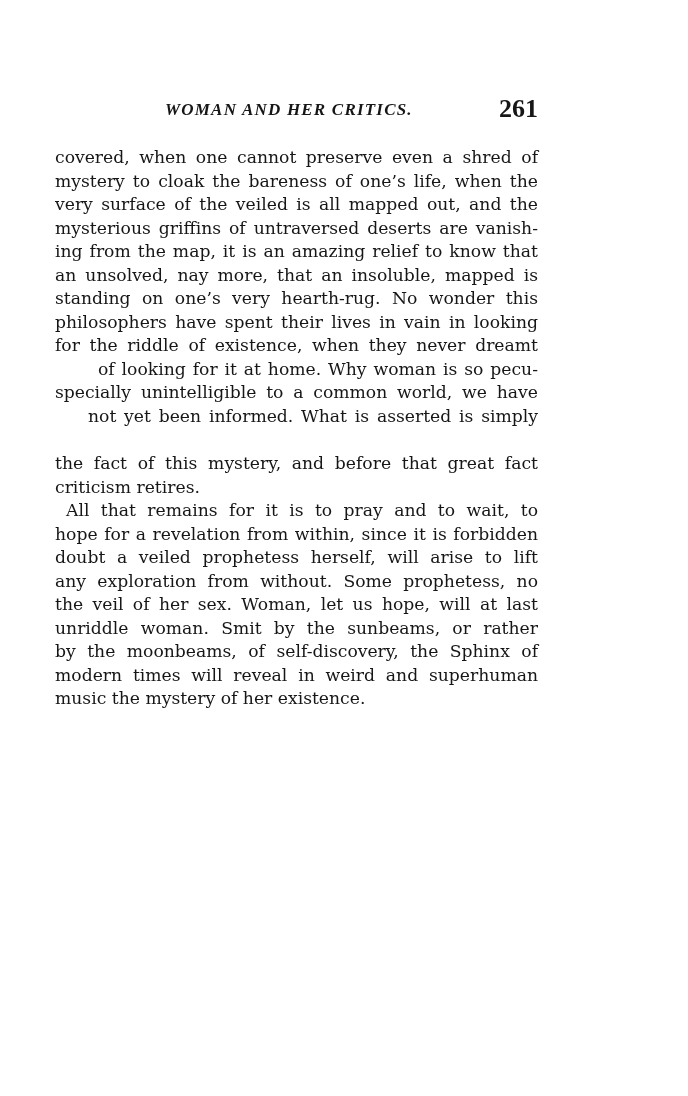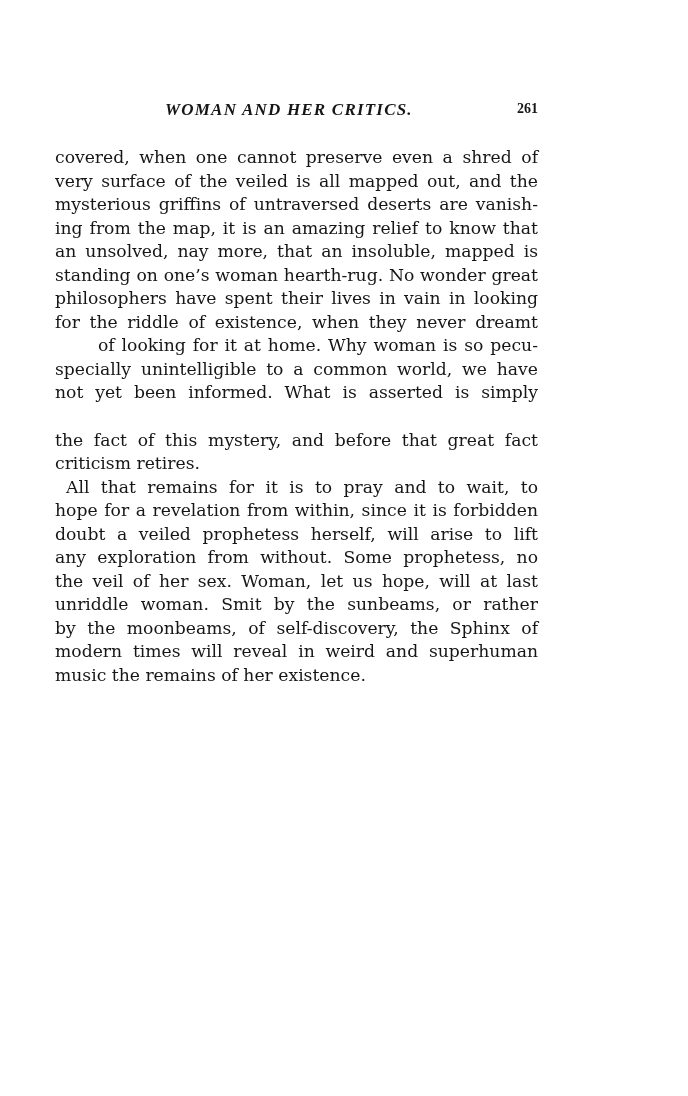--- a/index.html
+++ b/index.html
@@ -33,21 +33,21 @@
       letter-spacing: 1.2px;
       line-height: 24px;
       white-space: nowrap;
     }
     .page-number {
       position: absolute;
       right: 0;
       top: -1px;
       font-family: "Liberation Serif", serif;
       font-weight: bold;
-      font-size: 14px;
+      font-size: 26px;
       line-height: 24px;
     }
     .body-text {
       position: absolute;
       top: 146px;
       left: 55px;
       width: 483px;
     }
     .line {
       display: block;
@@ -70,37 +70,38 @@
 <body>
 
 <div class="running-head">
   <span class="running-title">WOMAN AND HER CRITICS.</span>
   <span class="page-number">261</span>
 </div>
 
 <div class="body-text">
   <div>
     <span class="line" style="display: block; width: auto;">covered, when one cannot preserve even a shred of</span>
+    <span class="line" style="display: block; width: auto;">mystery to cloak the bareness of one’s life, when the</span>
     <span class="line" style="display: block; width: auto;">very surface of the veiled is all mapped out, and the</span>
     <span class="line" style="display: block; width: auto;">mysterious griffins of untraversed deserts are vanish-</span>
     <span class="line" style="display: block; width: auto;">ing from the map, it is an amazing relief to know that</span>
     <span class="line" style="display: block; width: auto;">an unsolved, nay more, that an insoluble, mapped is</span>
-    <span class="line" style="display: block; width: auto;">standing on one’s woman hearth-rug. No wonder great</span>
+    <span class="line" style="display: block; width: auto;">standing on one’s very hearth-rug. No wonder this</span>
     <span class="line" style="display: block; width: auto;">philosophers have spent their lives in vain in looking</span>
     <span class="line" style="display: block; width: auto;">for the riddle of existence, when they never dreamt</span>
     <span class="line" style="display: block; width: auto; margin-left: 43px;">of looking for it at home. Why woman is so pecu-</span>
     <span class="line" style="display: block; width: auto;">specially unintelligible to a common world, we have</span>
-    <span class="line" style="display: block; width: auto;">not yet been informed. What is asserted is simply</span>
+    <span class="line" style="display: block; width: auto; margin-left: 33px;">not yet been informed. What is asserted is simply</span>
     <span class="line" style="display: block; width: auto; margin-top: 24px;">the fact of this mystery, and before that great fact</span>
     <span class="line last" style="display: block; width: auto;">criticism retires.</span>
   </div>
   <div>
     <span class="line indent" style="display: block; width: auto;">All that remains for it is to pray and to wait, to</span>
     <span class="line" style="display: block; width: auto;">hope for a revelation from within, since it is forbidden</span>
     <span class="line" style="display: block; width: auto;">doubt a veiled prophetess herself, will arise to lift</span>
     <span class="line" style="display: block; width: auto;">any exploration from without. Some prophetess, no</span>
     <span class="line" style="display: block; width: auto;">the veil of her sex. Woman, let us hope, will at last</span>
     <span class="line" style="display: block; width: auto;">unriddle woman. Smit by the sunbeams, or rather</span>
     <span class="line" style="display: block; width: auto;">by the moonbeams, of self-discovery, the Sphinx of</span>
     <span class="line" style="display: block; width: auto;">modern times will reveal in weird and superhuman</span>
-    <span class="line last" style="display: block; width: auto;">music the remains of her existence.</span>
+    <span class="line last" style="display: block; width: auto;">music the mystery of her existence.</span>
   </div>
 </div>
 
 </body></html>

